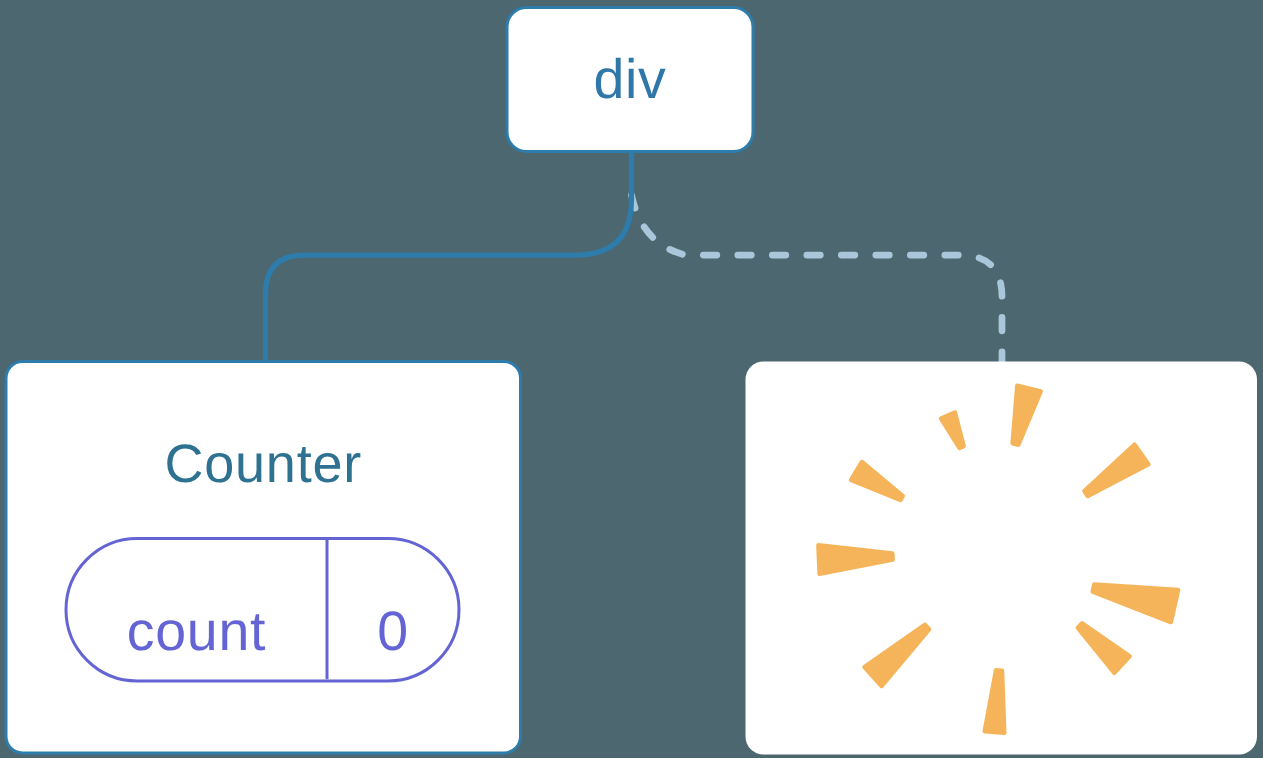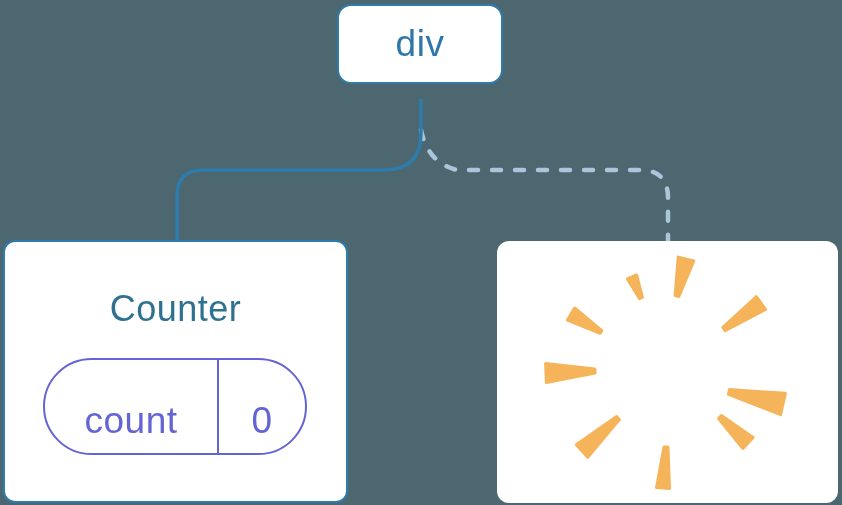--- a/index.html
+++ b/index.html
@@ -31,21 +31,21 @@
     stroke-linecap: round;
   }
   .card {
     position: absolute;
     background: var(--card, #FFFFFF);
     z-index: 1;
     box-sizing: border-box;
   }
   .node-root {
     left: 337px; top: 4px;
-    width: 166px; height: 80px;
+    width: 166px; height: 98px;
     border: 2.5px solid var(--blue, #2E7CAB);
     border-radius: 14px;
     display: flex; align-items: center; justify-content: center;
   }
   .node-root-label {
     color: var(--blue-text, #2F77A8);
     font-size: 37px;
     font-weight: 500;
     letter-spacing: 0.5px;
   }

